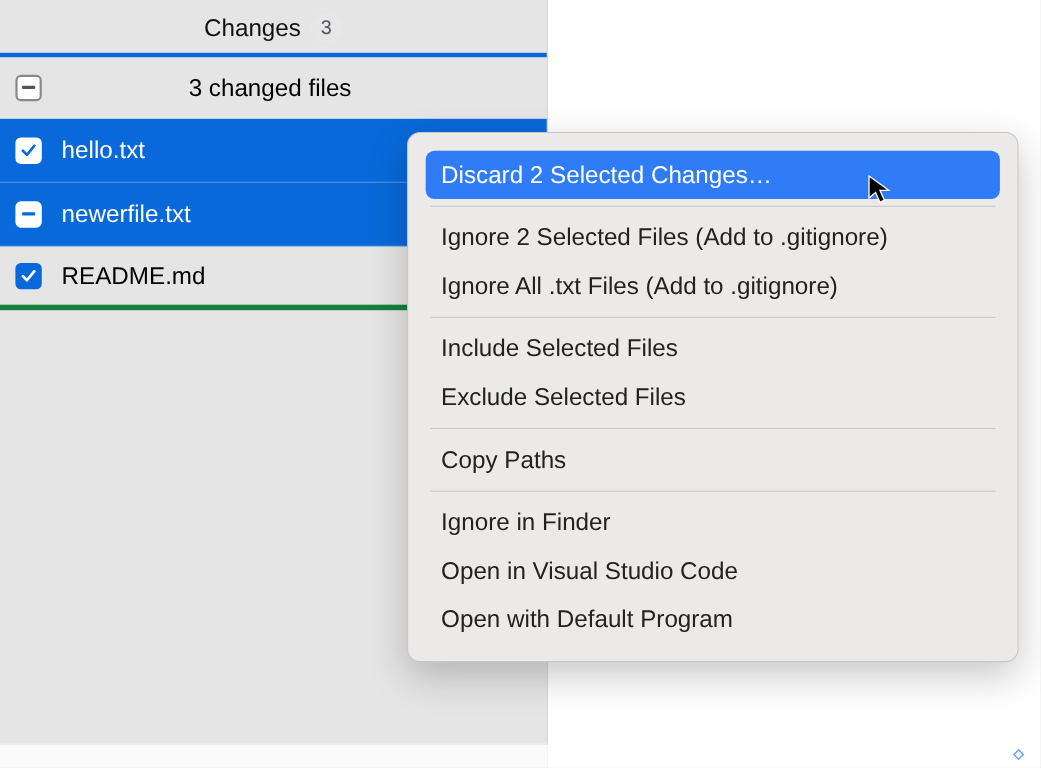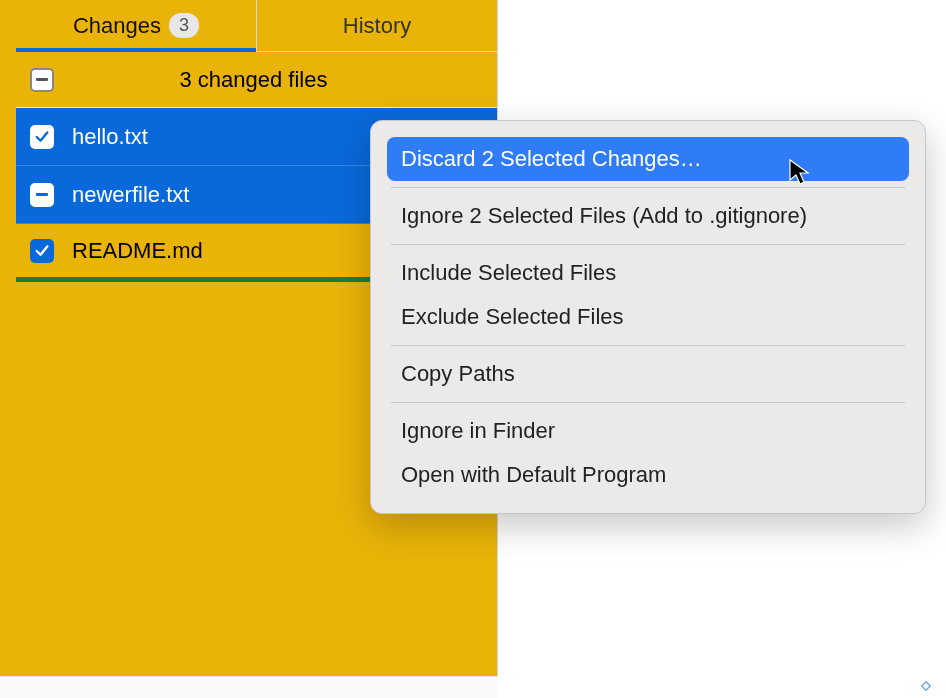--- a/index.html
+++ b/index.html
@@ -10,22 +10,21 @@
     background: #ffffff;
     overflow: hidden;
     position: relative;
   }
   .panel {
     width: 498px;
     height: 100%;
     border-right: 1px solid #d6d6d6;
     display: flex;
     flex-direction: column;
-    background: #eab308;
-    padding-left: 16px;
+    background: #e5e5e5;
   }
   .tabs {
     display: flex;
     height: 52px;
     border-bottom: 1px solid #d6d6d6;
   }
   .tab {
     flex: 1;
     display: flex;
     align-items: center;
@@ -171,23 +170,20 @@
 </head>
 <body>
 
 <div class="panel">
 
   <div class="tabs">
     <div class="tab active">
       <span>Changes</span>
       <span class="badge">3</span>
     </div>
-    <div class="tab">
-      <span>History</span>
-    </div>
   </div>
 
   <div class="summary">
     <div class="checkbox mixed">
       <div class="dash"></div>
     </div>
     <div class="summary-text">3 changed files</div>
   </div>
 
   <div class="file-list">
@@ -219,27 +215,29 @@
 
   </div>
 </div>
 
 <div class="footer-bar"></div>
 
 <div class="context-menu">
   <div class="menu-item highlight">Discard 2 Selected Changes…</div>
   <div class="menu-sep"></div>
   <div class="menu-item">Ignore 2 Selected Files (Add to .gitignore)</div>
+  <div class="menu-item">Ignore All .txt Files (Add to .gitignore)</div>
   <div class="menu-sep"></div>
   <div class="menu-item">Include Selected Files</div>
   <div class="menu-item">Exclude Selected Files</div>
   <div class="menu-sep"></div>
   <div class="menu-item">Copy Paths</div>
   <div class="menu-sep"></div>
   <div class="menu-item">Ignore in Finder</div>
+  <div class="menu-item">Open in Visual Studio Code</div>
   <div class="menu-item">Open with Default Program</div>
 </div>
 
 <svg class="cursor" width="24" height="28" viewBox="0 0 24 28">
   <path d="M2 2 L2 22 L8 17 L12 26 L16 24 L12 15 L20 15 Z" fill="#000" stroke="#fff" stroke-width="1.2"></path>
 </svg>
 
 <svg class="diamond" viewBox="0 0 12 12">
   <rect x="3" y="3" width="6" height="6" transform="rotate(45 6 6)" fill="none" stroke="currentColor" stroke-width="1.4"></rect>
 </svg>

